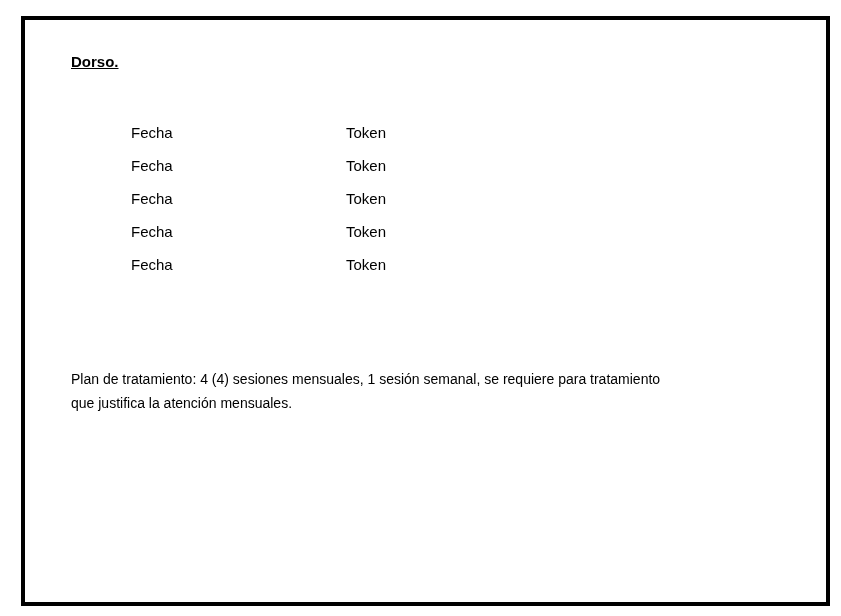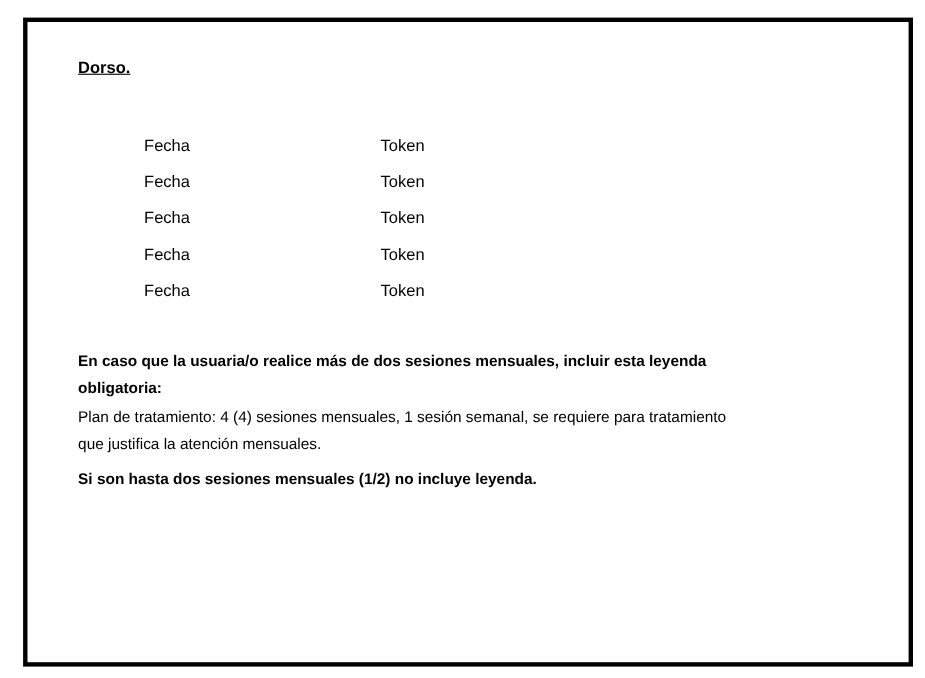--- a/index.html
+++ b/index.html
@@ -93,27 +93,20 @@
     <div class="token-row">
       <span class="cell-fecha">Fecha</span>
       <span class="cell-token">Token</span>
     </div>
     <div class="token-row">
       <span class="cell-fecha">Fecha</span>
       <span class="cell-token">Token</span>
     </div>
   </div>
 
-  <p class="para para-1">
-    <span class="line">En caso que la usuaria/o realice más de dos sesiones mensuales, incluir esta leyenda</span>
-    <span class="line">obligatoria:</span>
-  </p>
 
   <p class="para para-2">
     <span class="line">Plan de tratamiento: 4 (4) sesiones mensuales, 1 sesión semanal, se requiere para tratamiento</span>
     <span class="line">que justifica la atención mensuales.</span>
   </p>
 
-  <p class="para para-3">
-    <span class="line">Si son hasta dos sesiones mensuales (1/2) no incluye leyenda.</span>
-  </p>
 
 </div>
 
 </body></html>

